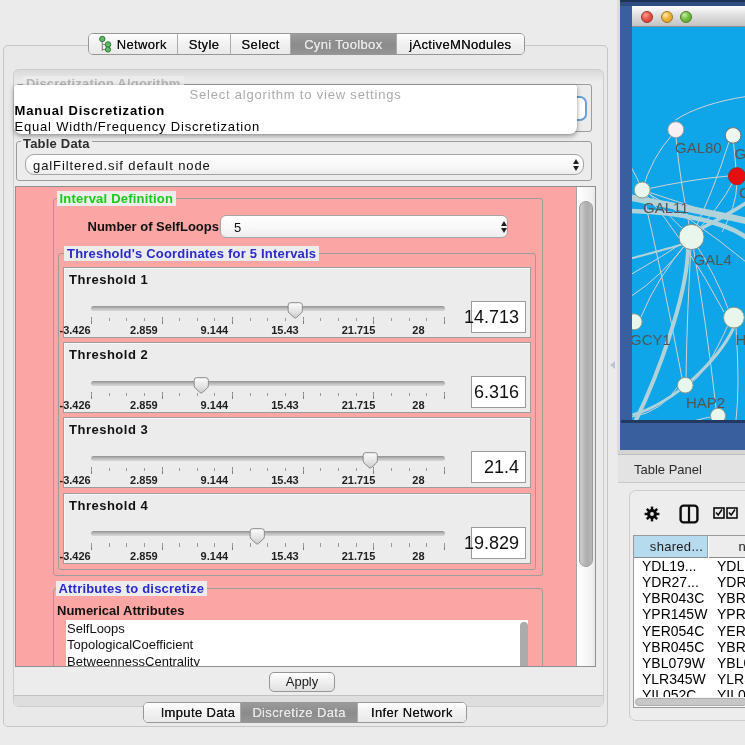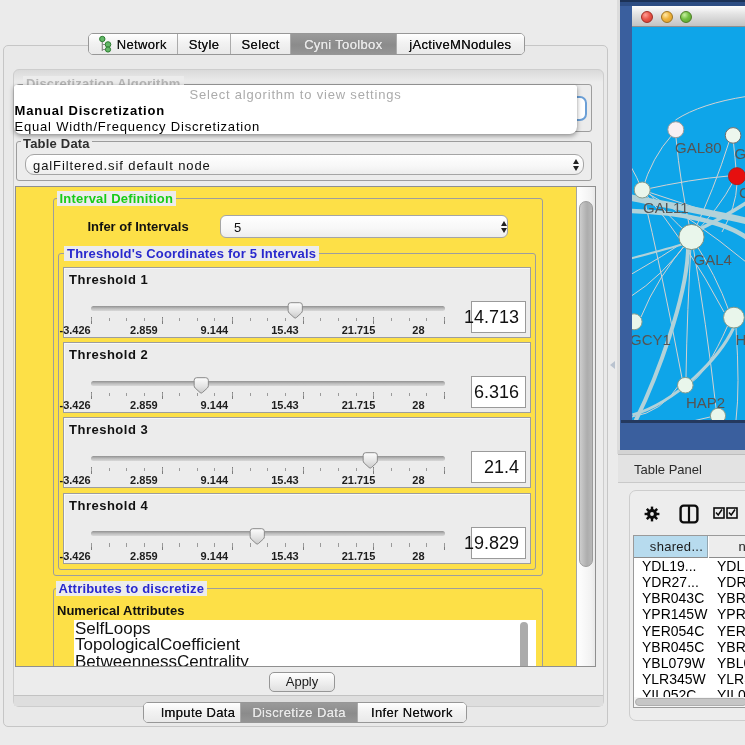--- a/index.html
+++ b/index.html
@@ -42,21 +42,21 @@
 .major { position:absolute; left:27px; top:49px; width:355px; height:7px;
   background:repeating-linear-gradient(90deg,#7e7e7e 0 1px,transparent 1px 70.56px); }
 .tlab { position:absolute; top:56px; width:64px; text-align:left; font-size:11px;
   font-weight:bold; color:#1d1d1d; }
 .vbox { position:absolute; left:407px; top:33px; width:55px; height:32px; background:#fff;
   border:1px solid #9a9a9a; }
 .vbox span { position:absolute; right:6px; top:50%; transform:translateY(-50%); font-size:18px; color:#111; }
 .thumb { position:absolute; top:34px; width:16.5px; height:18px; }
 
 #numlist { left:66px; top:620px; width:462px; height:55px; background:#fff;
-  font-size:17px; color:#111;margin-left:8px; }
+  font-size:13px; color:#111; }
 #numlist { padding-top:1px; }
 #numlist div { padding-left:1px; height:16.4px; line-height:16.4px; white-space:nowrap; }
 
 #netwin { left:620px; top:0; width:125px; height:450px; background:#3a5f9e; }
 #nettb { position:absolute; left:11.5px; top:6px; right:0; height:21px;
   background:linear-gradient(#fdfdfd,#e3e3e3 40%,#c3c3c3); border-bottom:1px solid #8f8f8f; }
 .light { position:absolute; top:4.5px; width:12px; height:12px; border-radius:50%; }
 
 .trow { position:absolute; left:0; width:200px; height:16.05px; font-size:14px; color:#000;
   display:flex; align-items:center; white-space:nowrap; }
@@ -97,27 +97,27 @@
     <span class="gt" style="color:#2e2e2e;left:4px;padding:0 2px;top:-6px">Table Data</span>
   </div>
   <div class="combo" style="left:25px;top:154px;width:559px;height:21px">
     <span class="cv">galFiltered.sif default node</span>
     <span class="arr2" style="left:547px;top:4px">
         <span class="up"></span>
         <span class="dn"></span>
       </span>
   </div>
 
-  <div class="abs" style="left:15px;top:186px;width:581px;height:481px;border:1px solid #8f8f8f;background:#fde047;overflow:hidden">
+  <div class="abs" style="left:15px;top:186px;width:581px;height:481px;border:1px solid #8f8f8f;background:#fca5a5;overflow:hidden">
     <div style="position:relative;width:100%;height:100%">
 
       <div class="grp" style="left:36.5px;top:11px;width:490px;height:378px">
         <span class="gt" style="color:#18cb18;left:3px">Interval Definition</span>
       </div>
-      <div class="abs" style="left:71.5px;top:32px;font-size:13px;font-weight:bold;color:#111">Infer of Intervals</div>
+      <div class="abs" style="left:71.5px;top:32px;font-size:13px;font-weight:bold;color:#111">Number of SelfLoops</div>
       <div class="combo" style="left:204px;top:28px;width:288px;height:23px;border-radius:6px">
         <span class="cv" style="left:13px">5</span>
         <span class="arr2" style="left:280px;top:5px">
             <span class="up"></span>
             <span class="dn"></span>
           </span>
       </div>
 
       <div class="grp" style="left:42px;top:66px;width:478px;height:317px">
         <span class="gt" style="color:#2929ce">Threshold's Coordinates for 5 Intervals</span>

